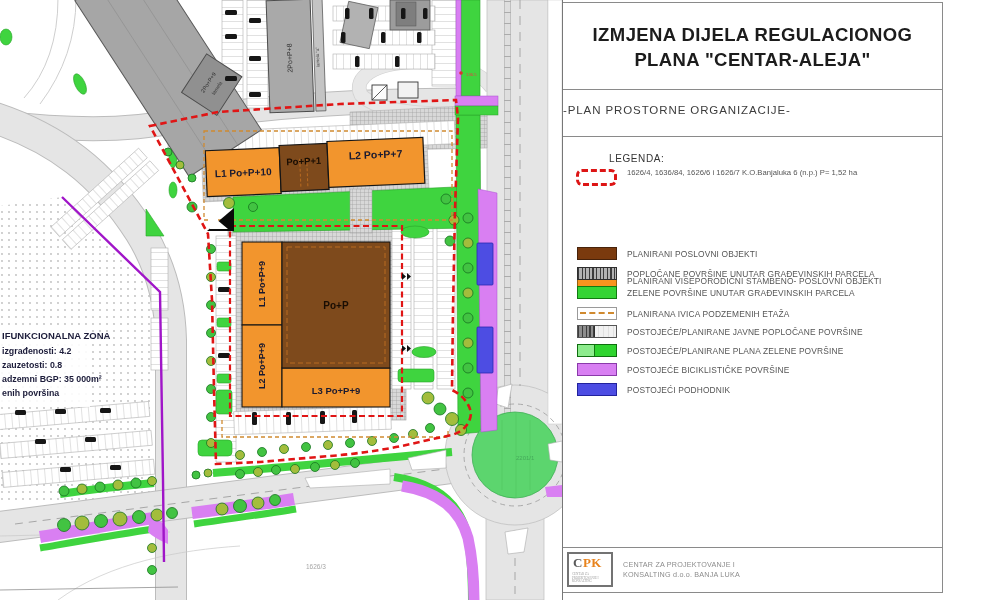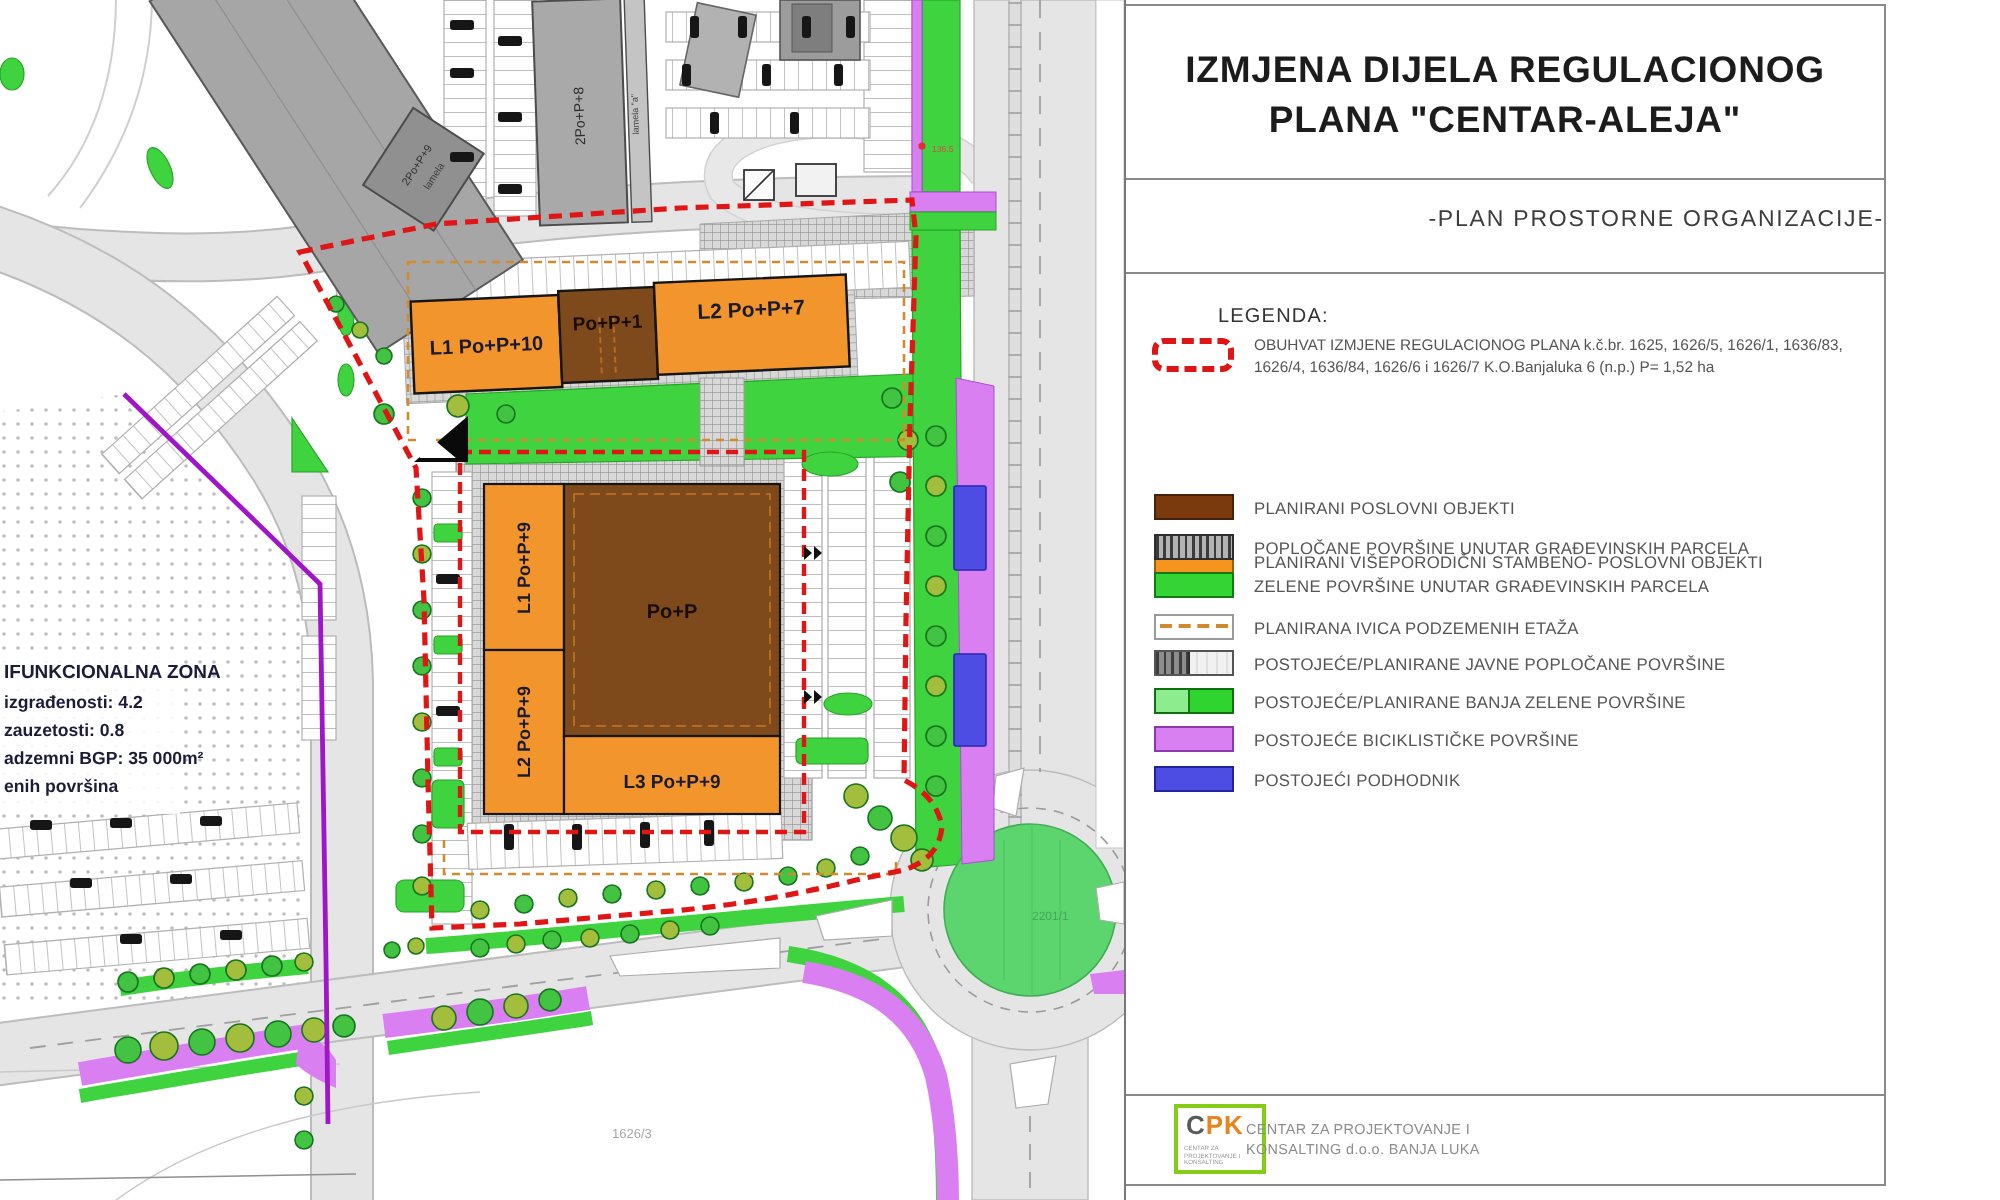--- a/index.html
+++ b/index.html
@@ -5,21 +5,21 @@
   html,body{margin:0;padding:0;background:#fff;font-family:"Liberation Sans",sans-serif;}
   #stage{position:relative;width:1000px;height:600px;background:#fff;overflow:hidden;}
   #mapwrap{position:absolute;left:0;top:0;width:562px;height:600px;}
   
   #panel{position:absolute;left:562px;top:0;width:394px;height:600px;background:#fff;border-left:1px solid #777;box-sizing:border-box;}
   .sheet{position:absolute;left:0;top:2px;right:13px;bottom:7px;border:1px solid #8a8a8a;border-left:none;}
   .hr{position:absolute;left:0;right:0;border-top:1px solid #8a8a8a;}
   .title-box{position:absolute;left:0;right:0;top:0;height:86px;text-align:center;}
   .title-line{font-weight:bold;font-size:18.5px;line-height:25px;color:#1c1c1c;letter-spacing:.4px;}
   .title-box .inner{padding-top:19px;}
-  .subtitle{position:absolute;left:0;right:0;top:101px;text-align:right;font-size:11.5px;color:#3c3c3c;letter-spacing:.9px;}
+  .subtitle{position:absolute;left:0;right:0;top:101px;text-align:left;font-size:11.5px;color:#3c3c3c;letter-spacing:.9px;}
   .leg-head{position:absolute;left:46px;top:150px;font-size:10px;color:#333;letter-spacing:.6px;}
   .obuhvat-sym{position:absolute;left:13px;top:166px;width:41px;height:17px;border:3px dashed #dd1515;border-radius:6px;background:#fff;box-sizing:border-box;}
   .obuhvat-text{position:absolute;left:64px;top:165px;width:350px;font-size:7.7px;line-height:10.5px;color:#555;}
   .lrow{position:absolute;left:0;height:14px;width:100%;}
   .sw{position:absolute;left:14px;top:0;width:40px;height:13px;border:1px solid #555;box-sizing:border-box;}
   .ltext{position:absolute;left:64px;top:2px;font-size:8.4px;color:#555;letter-spacing:.15px;white-space:nowrap;}
   .sw-orange{background:#F7941E;border-color:#96600f;}
   .sw-brown{background:#7A3A0E;border-color:#47220a;}
   .sw-hatch{background:repeating-linear-gradient(90deg,#3c3c3c 0 1.3px,#b3b3b3 1.3px 3.6px);border-color:#2e2e2e;}
   .sw-green{background:#35D435;border-color:#117a11;}
@@ -27,21 +27,21 @@
   .sw-dash::after{content:"";position:absolute;left:2px;right:2px;top:4px;border-top:2px dashed #D08A30;}
   .sw-hhatch{background:repeating-linear-gradient(90deg,#e0e0e0 0 1px,#f1f1f1 1px 5px);border-color:#555;}
   .sw-hhatch::before{content:"";position:absolute;left:0;top:0;bottom:0;width:16px;background:repeating-linear-gradient(90deg,#3e3e3e 0 1.4px,#8d8d8d 1.4px 3.8px);border-right:1px solid #2e2e2e;}
   .sw-hgreen{background:#2FD42F;border-color:#0f6e0f;}
   .sw-hgreen::before{content:"";position:absolute;left:0;top:0;bottom:0;width:16px;background:#8dec8d;border-right:1.5px solid #117a11;}
   .sw-violet{background:#D87FF2;border-color:#8a3aaa;}
   .sw-blue{background:#4D4DE3;border-color:#22229d;}
   
   .fcell-r{position:absolute;left:155px;top:544px;bottom:0;right:0;border-left:1px solid #8a8a8a;text-align:right;padding:5px 14px 0 0;box-sizing:border-box;}
   .fcell-r div{font-size:10.3px;line-height:13px;color:#4f4f4f;}
-  .logo-box{position:absolute;left:24px;top:549px;width:46px;height:35px;border:2px solid #84cc16;background:#fff;box-sizing:border-box;}
+  .logo-box{position:absolute;left:4px;top:549px;width:46px;height:35px;border:2px solid #737373;background:#fff;box-sizing:border-box;font-family:Liberation Serif, serif;}
   .logo-letters{position:absolute;left:4px;top:1px;font-weight:bold;font-size:13px;letter-spacing:.5px;}
   .logo-c{color:#5a5a5a;} .logo-pk{color:#e8831d;}
   .logo-sub{position:absolute;left:3px;right:2px;bottom:1px;font-size:3.1px;line-height:3.7px;color:#9a9a9a;text-transform:uppercase;}
   .company{position:absolute;left:60px;top:557px;font-size:7.2px;line-height:10px;color:#8c8c8c;letter-spacing:.2px;}
   
   text{font-family:"Liberation Sans",sans-serif;}
   .blab{font-weight:bold;fill:#1a1a30;}
   .blab-dark{font-weight:bold;fill:#190d03;}
   .zlab{font-weight:bold;fill:#1c1c3a;}
   .small-gray{fill:#a6a6a6;}
@@ -408,21 +408,20 @@
       </div>
       <div class="hr" style="top:86px;"></div>
 
       <div class="subtitle">-PLAN PROSTORNE ORGANIZACIJE-</div>
       <div class="hr" style="top:133px;"></div>
 
       <div class="leg-head">LEGENDA:</div>
 
       <div class="obuhvat-sym"></div>
       <div class="obuhvat-text">
-        <div>OBUHVAT  IZMJENE REGULACIONOG PLANA k.č.br. 1625, 1626/5, 1626/1, 1636/83,</div>
         <div>1626/4, 1636/84, 1626/6 i 1626/7 K.O.Banjaluka 6 (n.p.) P= 1,52 ha</div>
       </div>
 
       <div class="lrow" style="top:225px;margin-top:46px;">
         <span class="sw sw-orange"></span>
         <span class="ltext">PLANIRANI VIŠEPORODIČNI STAMBENO- POSLOVNI OBJEKTI</span>
       </div>
       <div class="lrow" style="top:244px;">
         <span class="sw sw-brown"></span>
         <span class="ltext">PLANIRANI POSLOVNI OBJEKTI</span>
@@ -438,21 +437,21 @@
       <div class="lrow" style="top:304px;">
         <span class="sw sw-dash"></span>
         <span class="ltext">PLANIRANA IVICA PODZEMENIH ETAŽA</span>
       </div>
       <div class="lrow" style="top:322px;">
         <span class="sw sw-hhatch"></span>
         <span class="ltext">POSTOJEĆE/PLANIRANE JAVNE POPLOČANE POVRŠINE</span>
       </div>
       <div class="lrow" style="top:341px;">
         <span class="sw sw-hgreen"></span>
-        <span class="ltext">POSTOJEĆE/PLANIRANE BANJA ZELENE POVRŠINE</span>
+        <span class="ltext">POSTOJEĆE/PLANIRANE PLANA ZELENE POVRŠINE</span>
       </div>
       <div class="lrow" style="top:360px;">
         <span class="sw sw-violet"></span>
         <span class="ltext">POSTOJEĆE BICIKLISTIČKE POVRŠINE</span>
       </div>
       <div class="lrow" style="top:380px;">
         <span class="sw sw-blue"></span>
         <span class="ltext">POSTOJEĆI PODHODNIK</span>
       </div>
 

